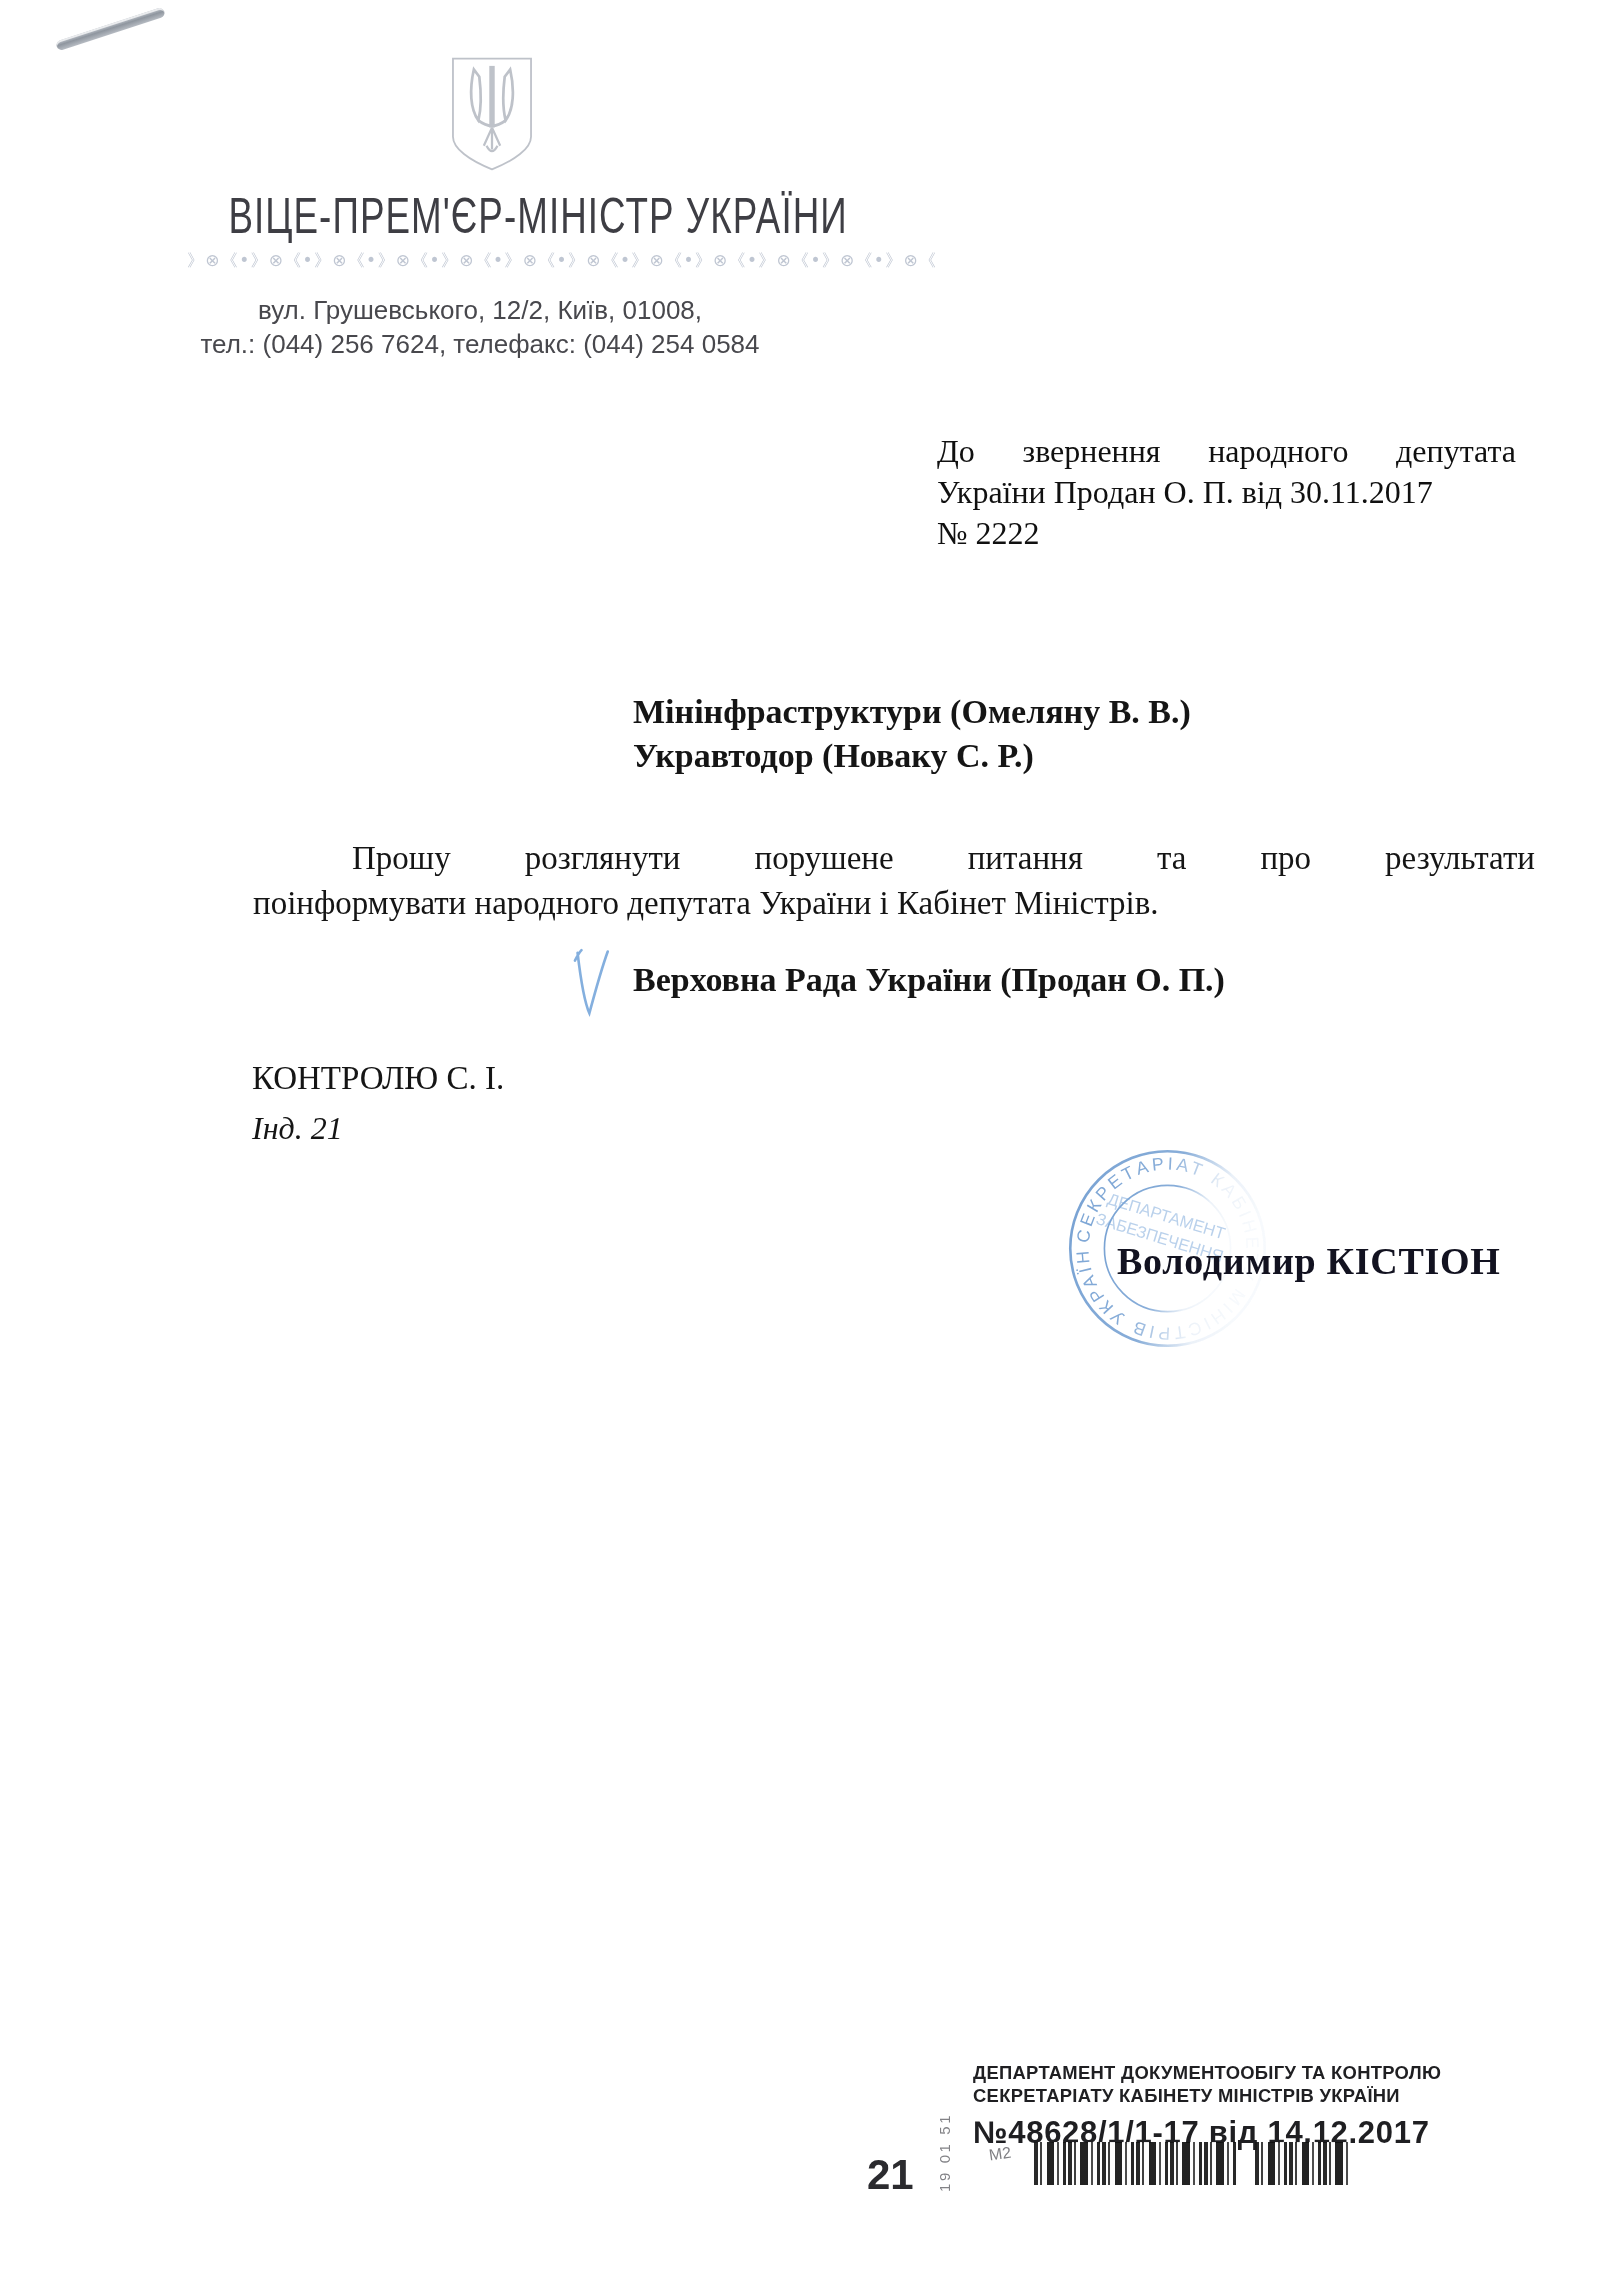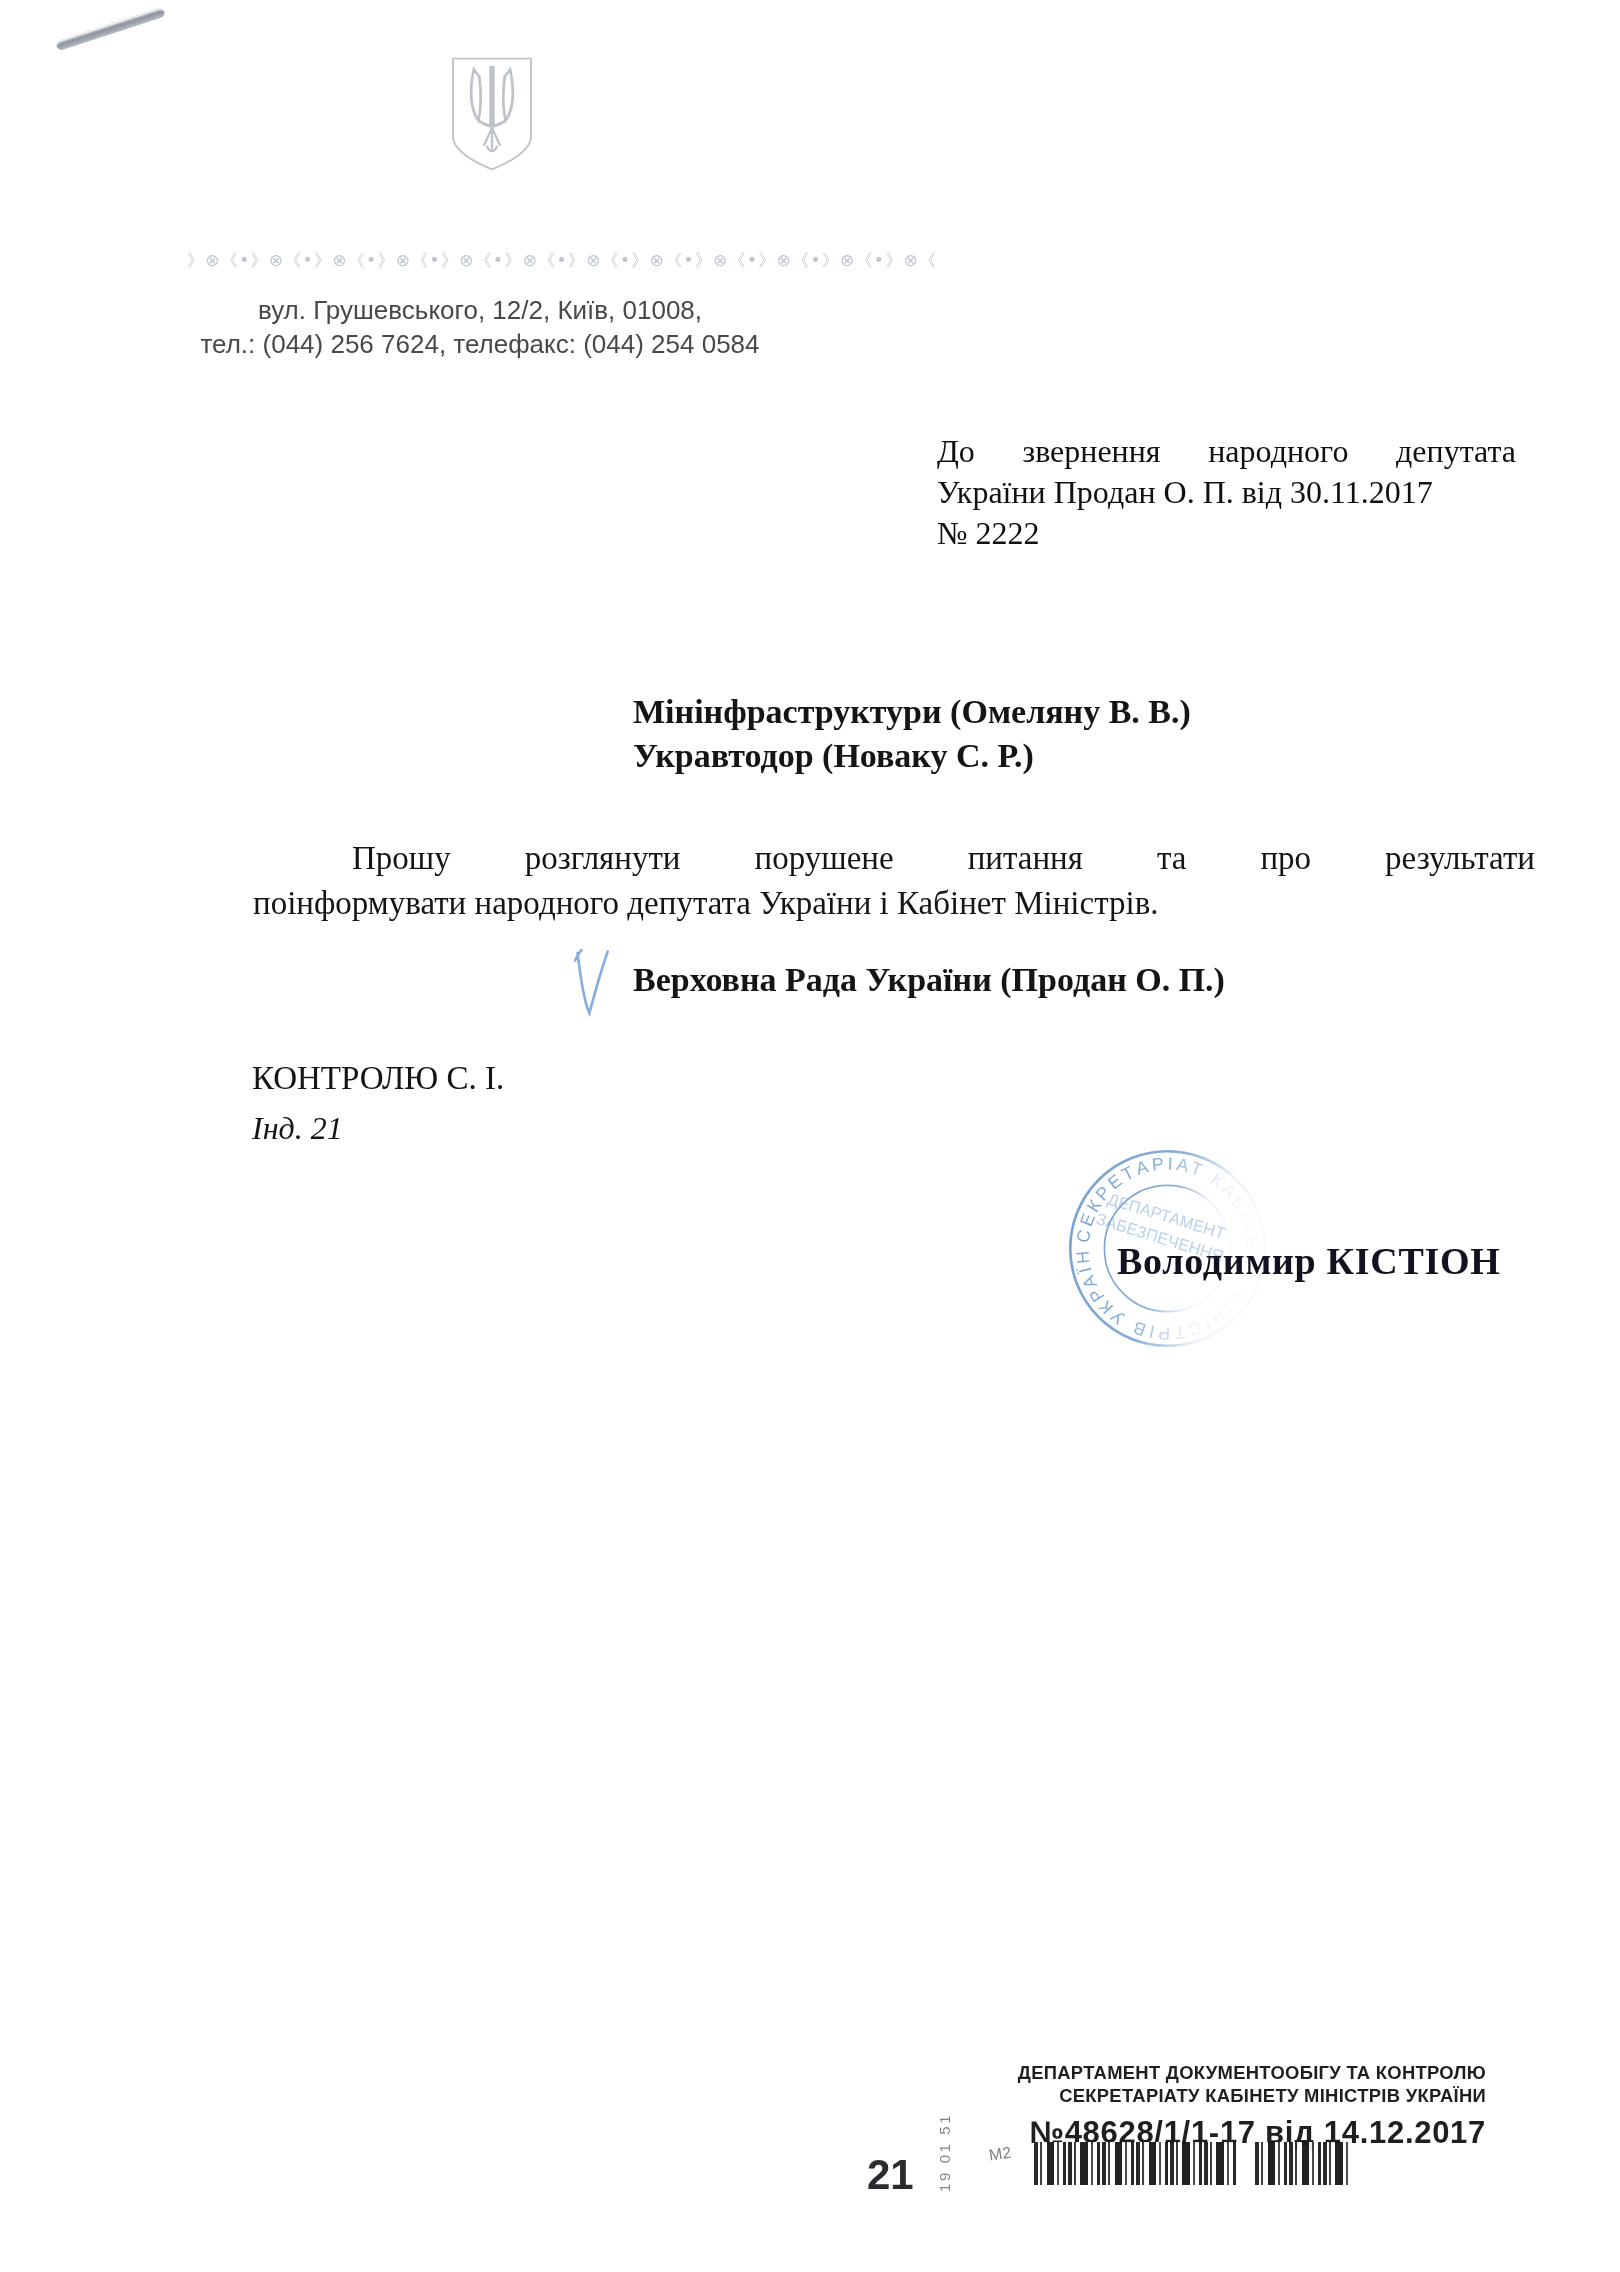--- a/index.html
+++ b/index.html
@@ -102,21 +102,21 @@
     writing-mode: vertical-rl; transform: rotate(180deg);
     text-align: center; opacity: .85;
   }
   .m2-mark {
     left: 989px; top: 2145px;
     font-family: "Liberation Sans", sans-serif;
     font-size: 16px; color: #5f5f64; transform: rotate(-8deg); opacity: .8;
   }
   .reg-stamp {
     left: 973px; top: 2061px; width: 513px;
-    text-align: right;
+    text-align: left;
     font-family: "Liberation Sans", sans-serif;
     font-weight: bold; color: #1f1f22;
   }
   .reg-stamp .dept { font-size: 18.4px; line-height: 23px; letter-spacing: 0.3px; }
   .reg-stamp .number { font-size: 31px; line-height: 36px; margin-top: 8px; letter-spacing: 0.7px; }
   .barcode {
     top: 2142px; height: 43px;
     background-image: repeating-linear-gradient(90deg,
       #161616 0 4px, #fcfcfc 4px 6px,
       #2e2e2e 6px 8px, #fcfcfc 8px 12.5px,
@@ -142,20 +142,23 @@
       <path d="M7,4 H93 V90 C93,103 75,116 50,126 C25,116 7,103 7,90 Z"></path>
       <path d="M50,12 V80" stroke-width="6"></path>
       <path d="M30,16 C25,38 26,60 35,72 C38,60 38,40 36,24 Z" stroke-width="3"></path>
       <path d="M70,16 C75,38 74,60 65,72 C62,60 62,40 64,24 Z" stroke-width="3"></path>
       <path d="M35,72 Q50,84 65,72" stroke-width="3"></path>
       <path d="M50,80 L41,100 M50,80 L59,100 M50,80 V104" stroke-width="2.5"></path>
       <path d="M44,100 Q50,112 56,100" stroke-width="2.5"></path>
     </g>
   </svg>
 
+  <div class="abs org-title">
+    <span class="stretch">ВІЦЕ-ПРЕМ'ЄР-МІНІСТР УКРАЇНИ</span>
+  </div>
 
   <div class="abs ornament">》⊗《•》⊗《•》⊗《•》⊗《•》⊗《•》⊗《•》⊗《•》⊗《•》⊗《•》⊗《•》⊗《•》⊗《</div>
 
   <div class="abs address">
     <div>вул. Грушевського, 12/2, Київ, 01008,</div>
     <div>тел.: (044) 256 7624, телефакс:  (044) 254 0584</div>
   </div>
 
   <div class="abs ref-block">
     <div class="flexline">

